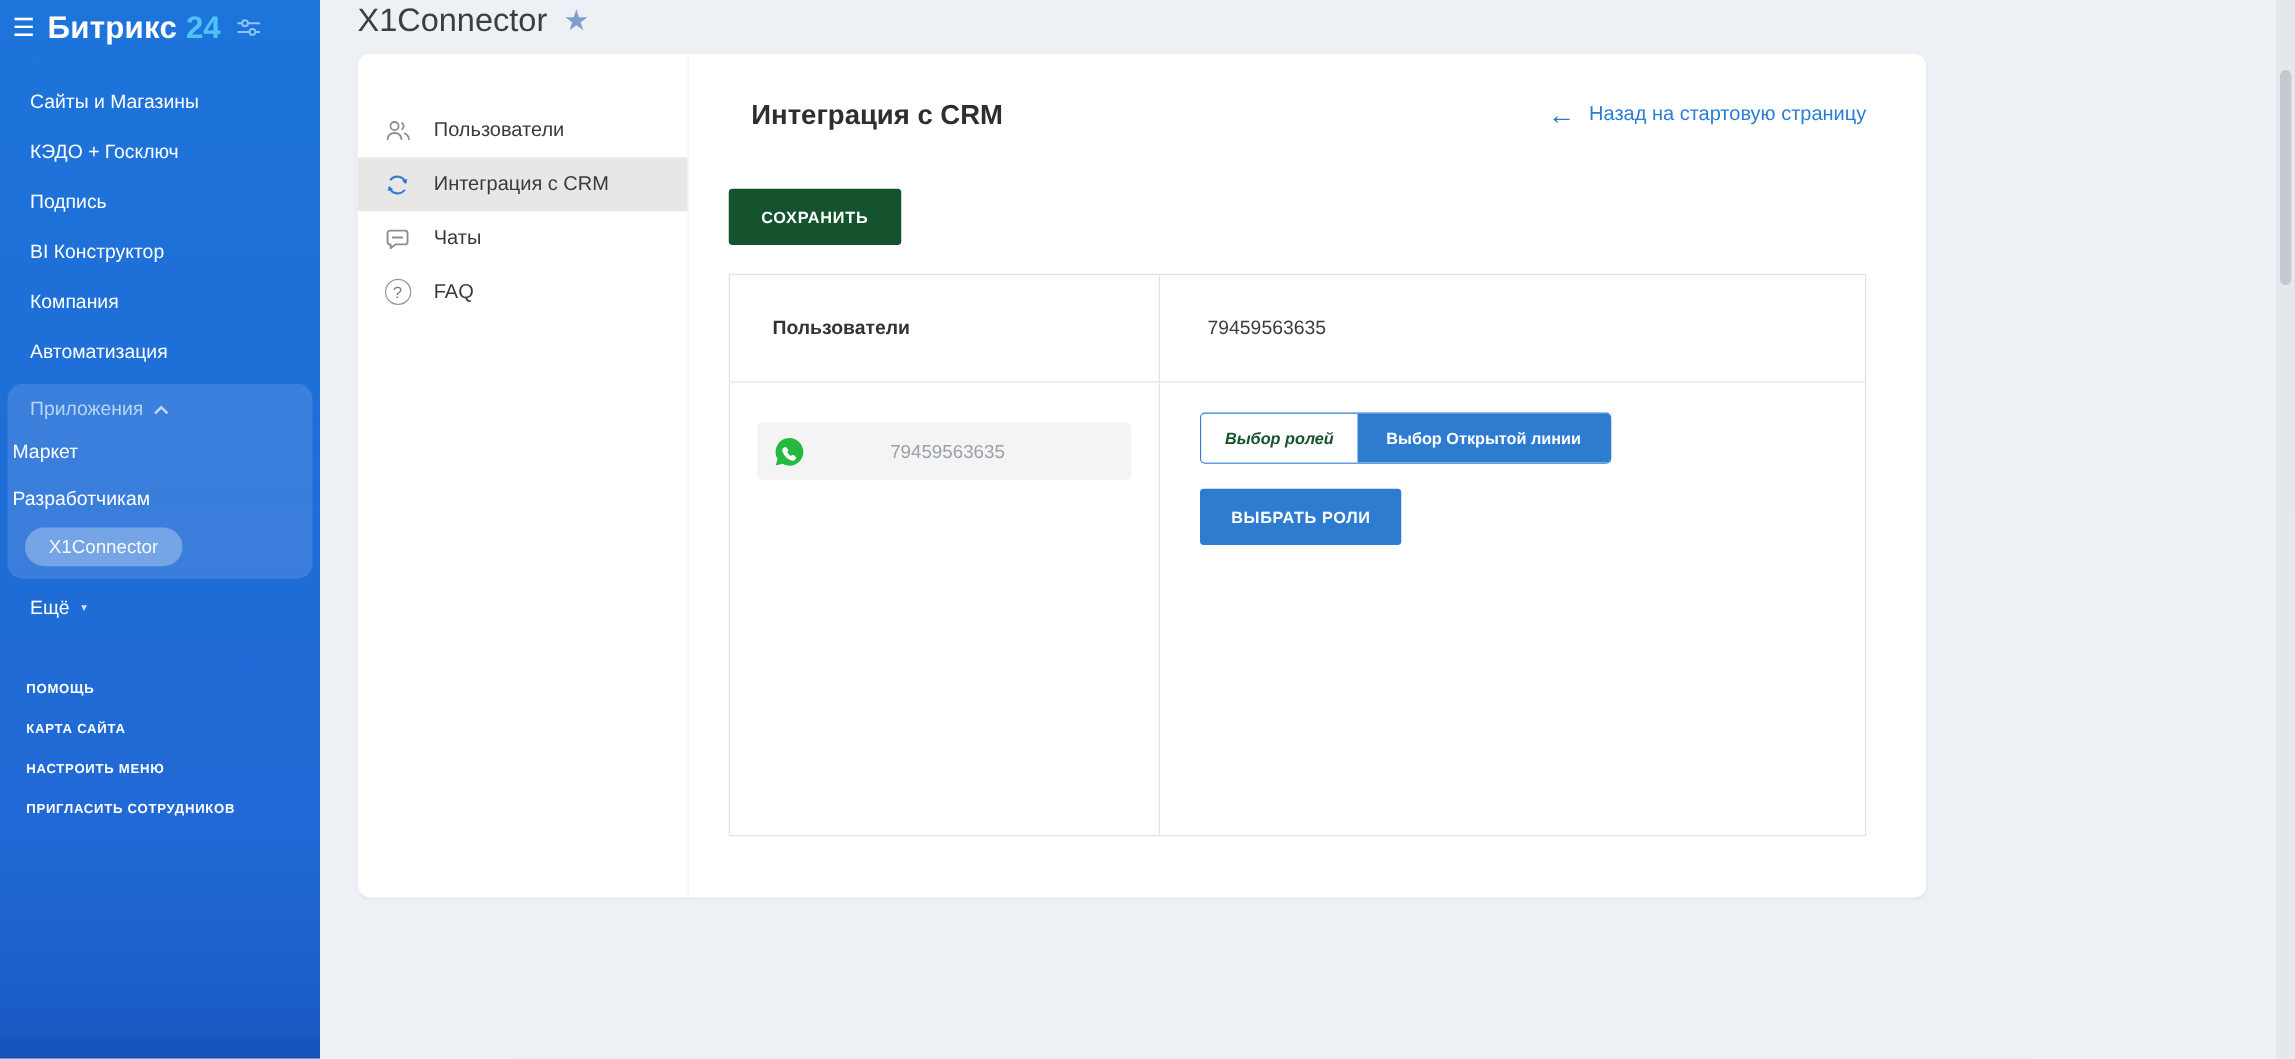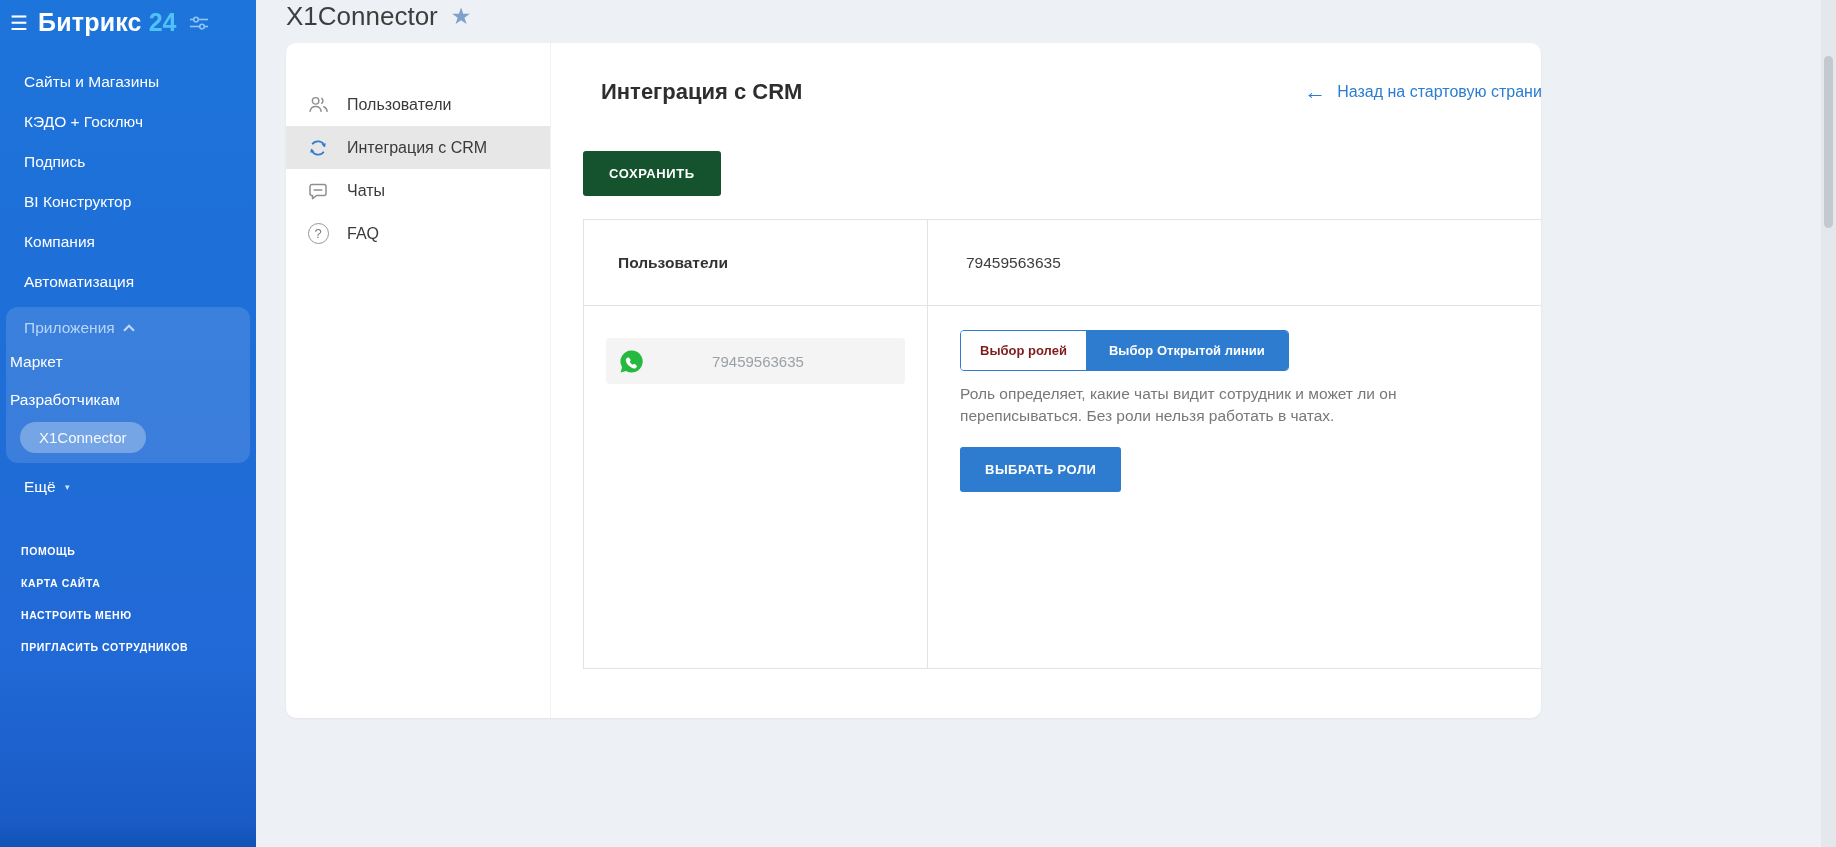--- a/index.html
+++ b/index.html
@@ -71,21 +71,21 @@
   .cell-phone-header { border-bottom: 1px solid #e3e3e3; display: flex; align-items: center;
     padding-left: 38px; font-size: 15.5px; color: #3c3c3c; }
   .cell-left-body { border-right: 1px solid #e3e3e3; padding: 32px 22px; }
   .chip { height: 46px; background: #f4f4f4; border-radius: 4px; display: flex; align-items: center;
     padding: 0 12px; cursor: pointer; }
   .chip-phone { flex: 1; text-align: center; color: #99a1a9; font-size: 15px; padding-right: 22px; }
   .cell-right-body { padding: 24px 40px 0 32px; }
 
   .tabs { display: inline-flex; border: 1px solid #2e7cd0; border-radius: 4px; overflow: hidden; }
   .tab { padding: 12px 19px; font-size: 13px; font-weight: bold; cursor: pointer; }
-  .tab--light { background: #fff; color: #7f1d1d; }
+  .tab--light { background: #fff; color: #14532d; font-style: italic; }
   .tab--filled { background: #2e7cd0; color: #fff; padding: 12px 23px; }
 
   .step-title { margin-top: 28px; width: 548px; font-size: 17px; font-weight: bold; color: #1d1d1d; line-height: 1.35; }
   .step-desc { margin-top: 12px; width: 558px; font-size: 15.5px; color: #787878; line-height: 1.42; }
   .roles-btn { margin-top: 20px; display: inline-block; background: #2e7cd0; color: #fff; border: none;
     padding: 15px 25px; font-size: 13px; font-weight: bold; letter-spacing: .5px; border-radius: 3px;
     cursor: pointer; font-family: inherit; }
 
   
   .scroll-track { position: absolute; right: 0; top: 0; width: 15px; height: 100%; background: rgba(0,0,0,.035); }
@@ -221,21 +221,20 @@
               <span class="chip-phone">79459563635</span>
             </div>
           </div>
 
           <div class="cell-right-body">
             <div class="tabs">
               <span class="tab tab--light">Выбор ролей</span>
               <span class="tab tab--filled">Выбор Открытой линии</span>
             </div>
 
-            <div class="step-desc">Роль определяет, какие чаты видит сотрудник и может ли он переписываться. Без роли нельзя работать в чатах.</div>
 
             <button class="roles-btn">ВЫБРАТЬ РОЛИ</button>
           </div>
         </div>
       </div>
 
     </div>
   </main>
 
   <div class="scroll-track"></div>

